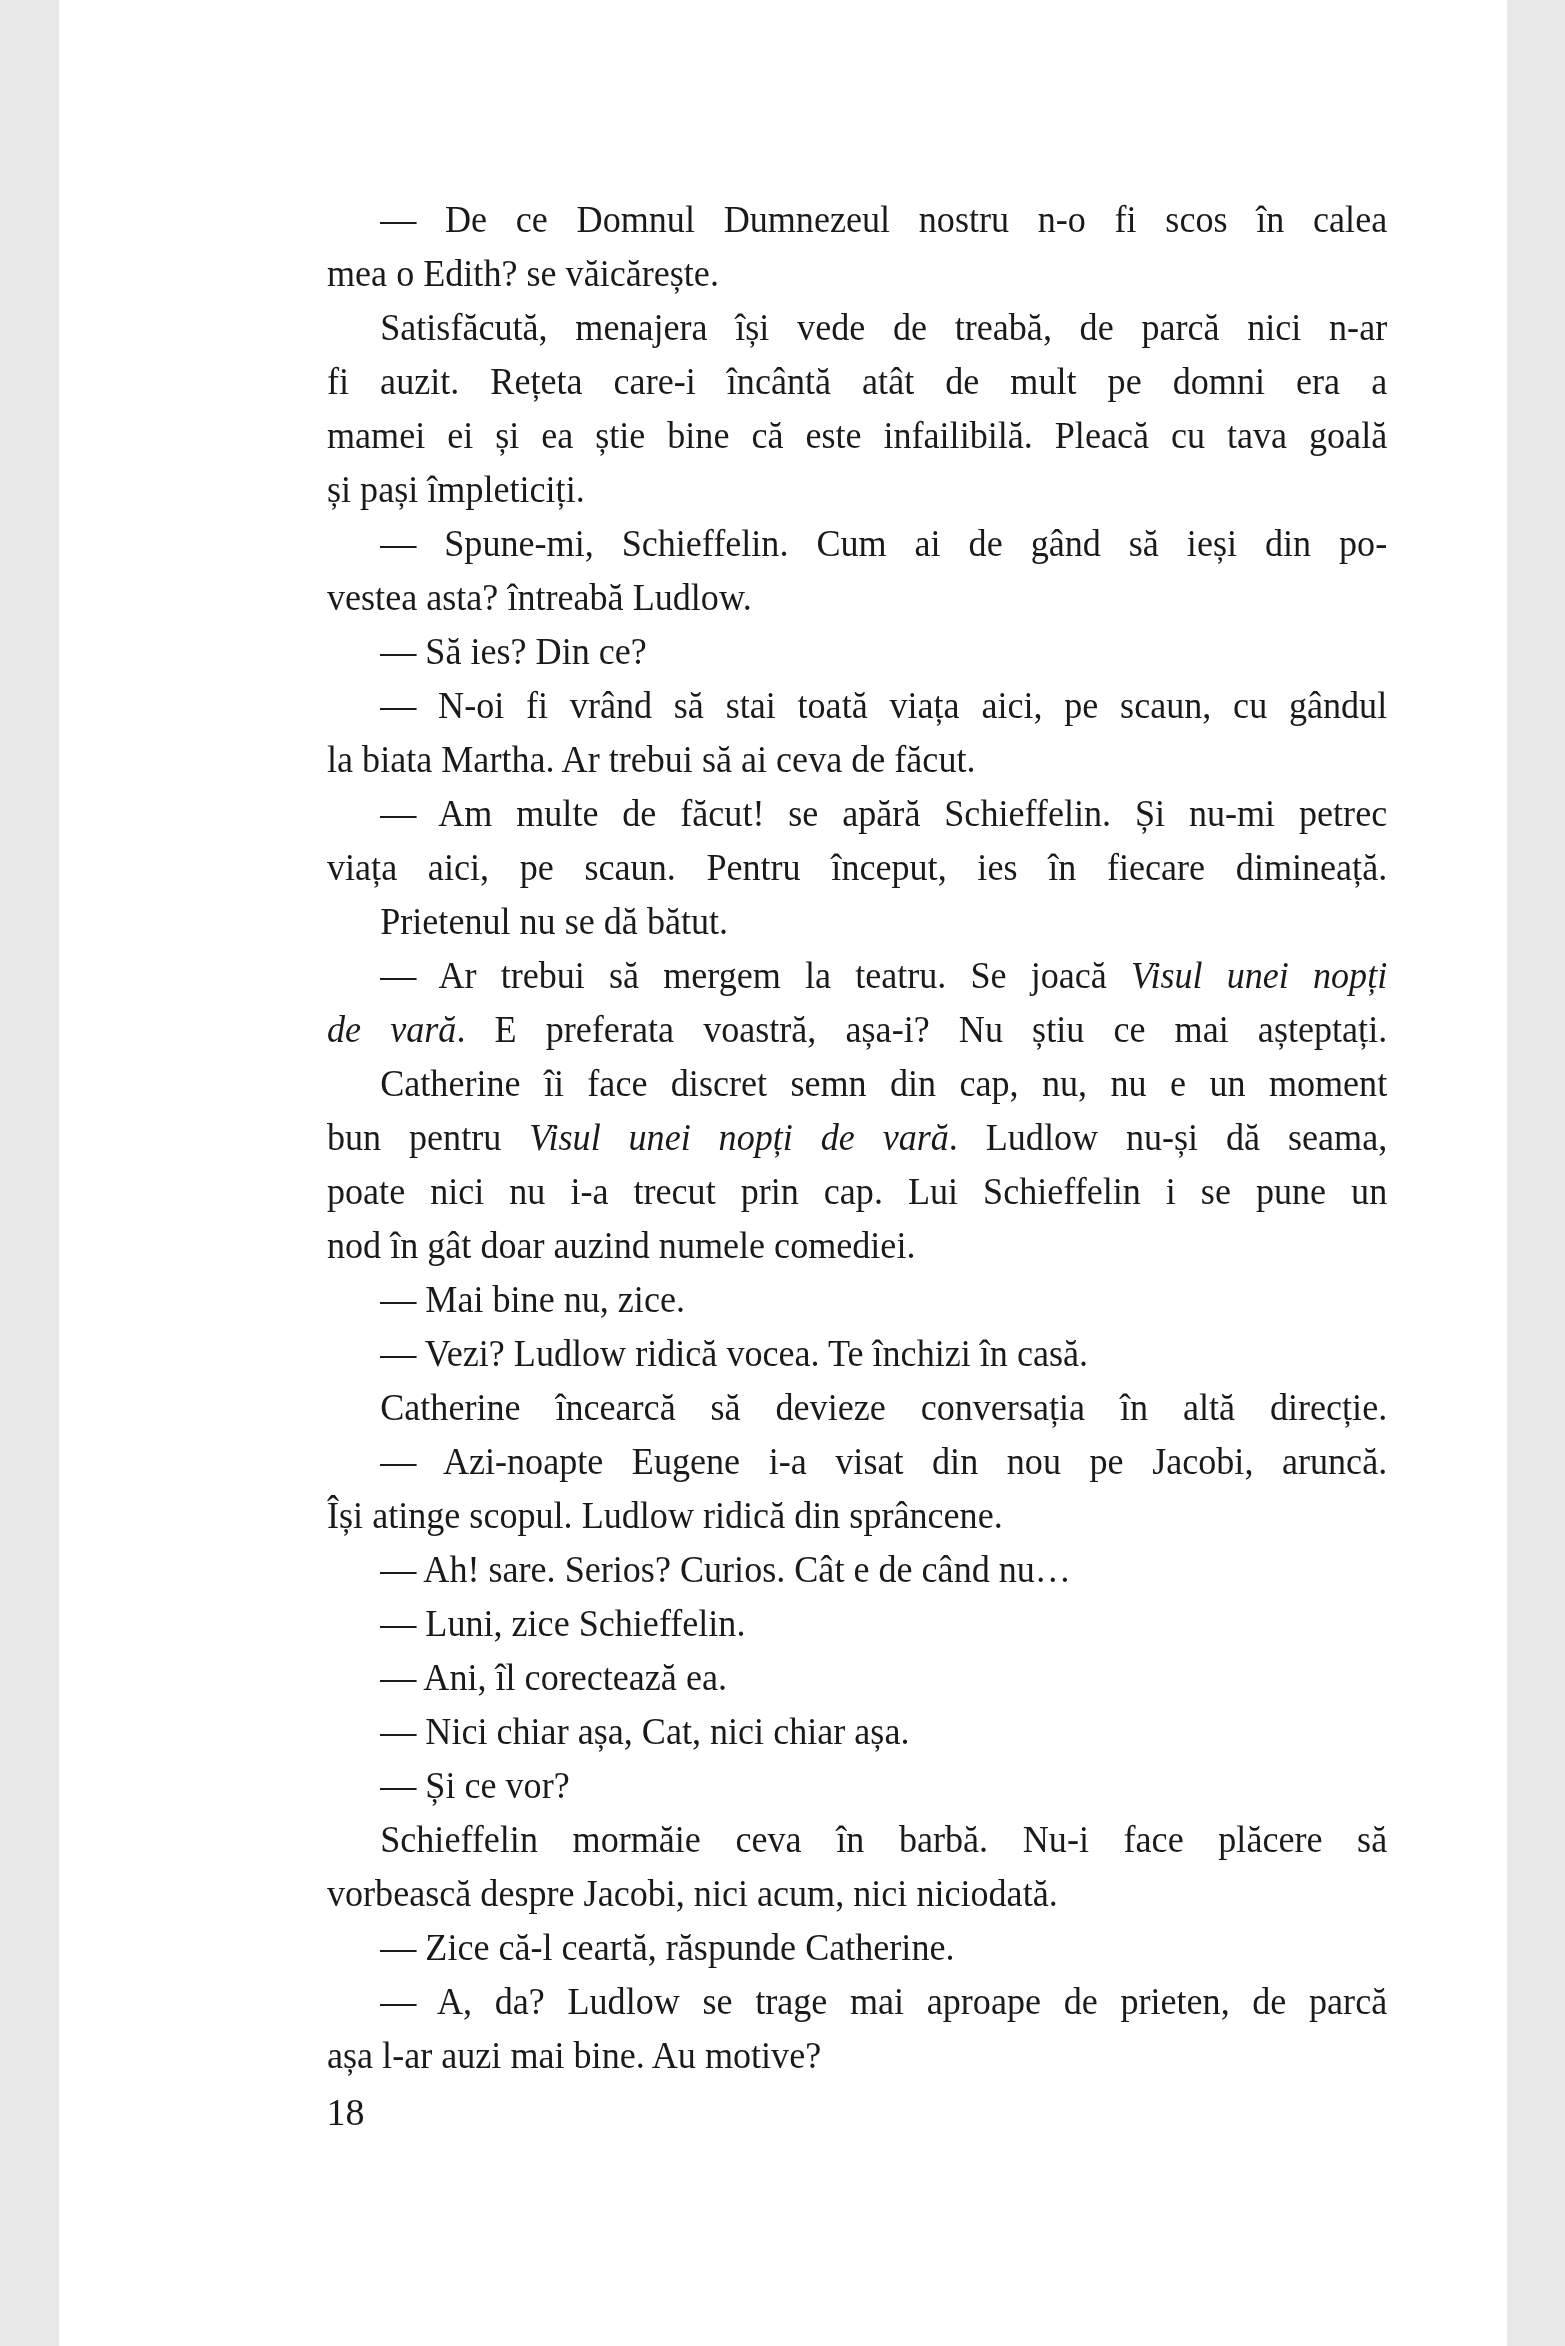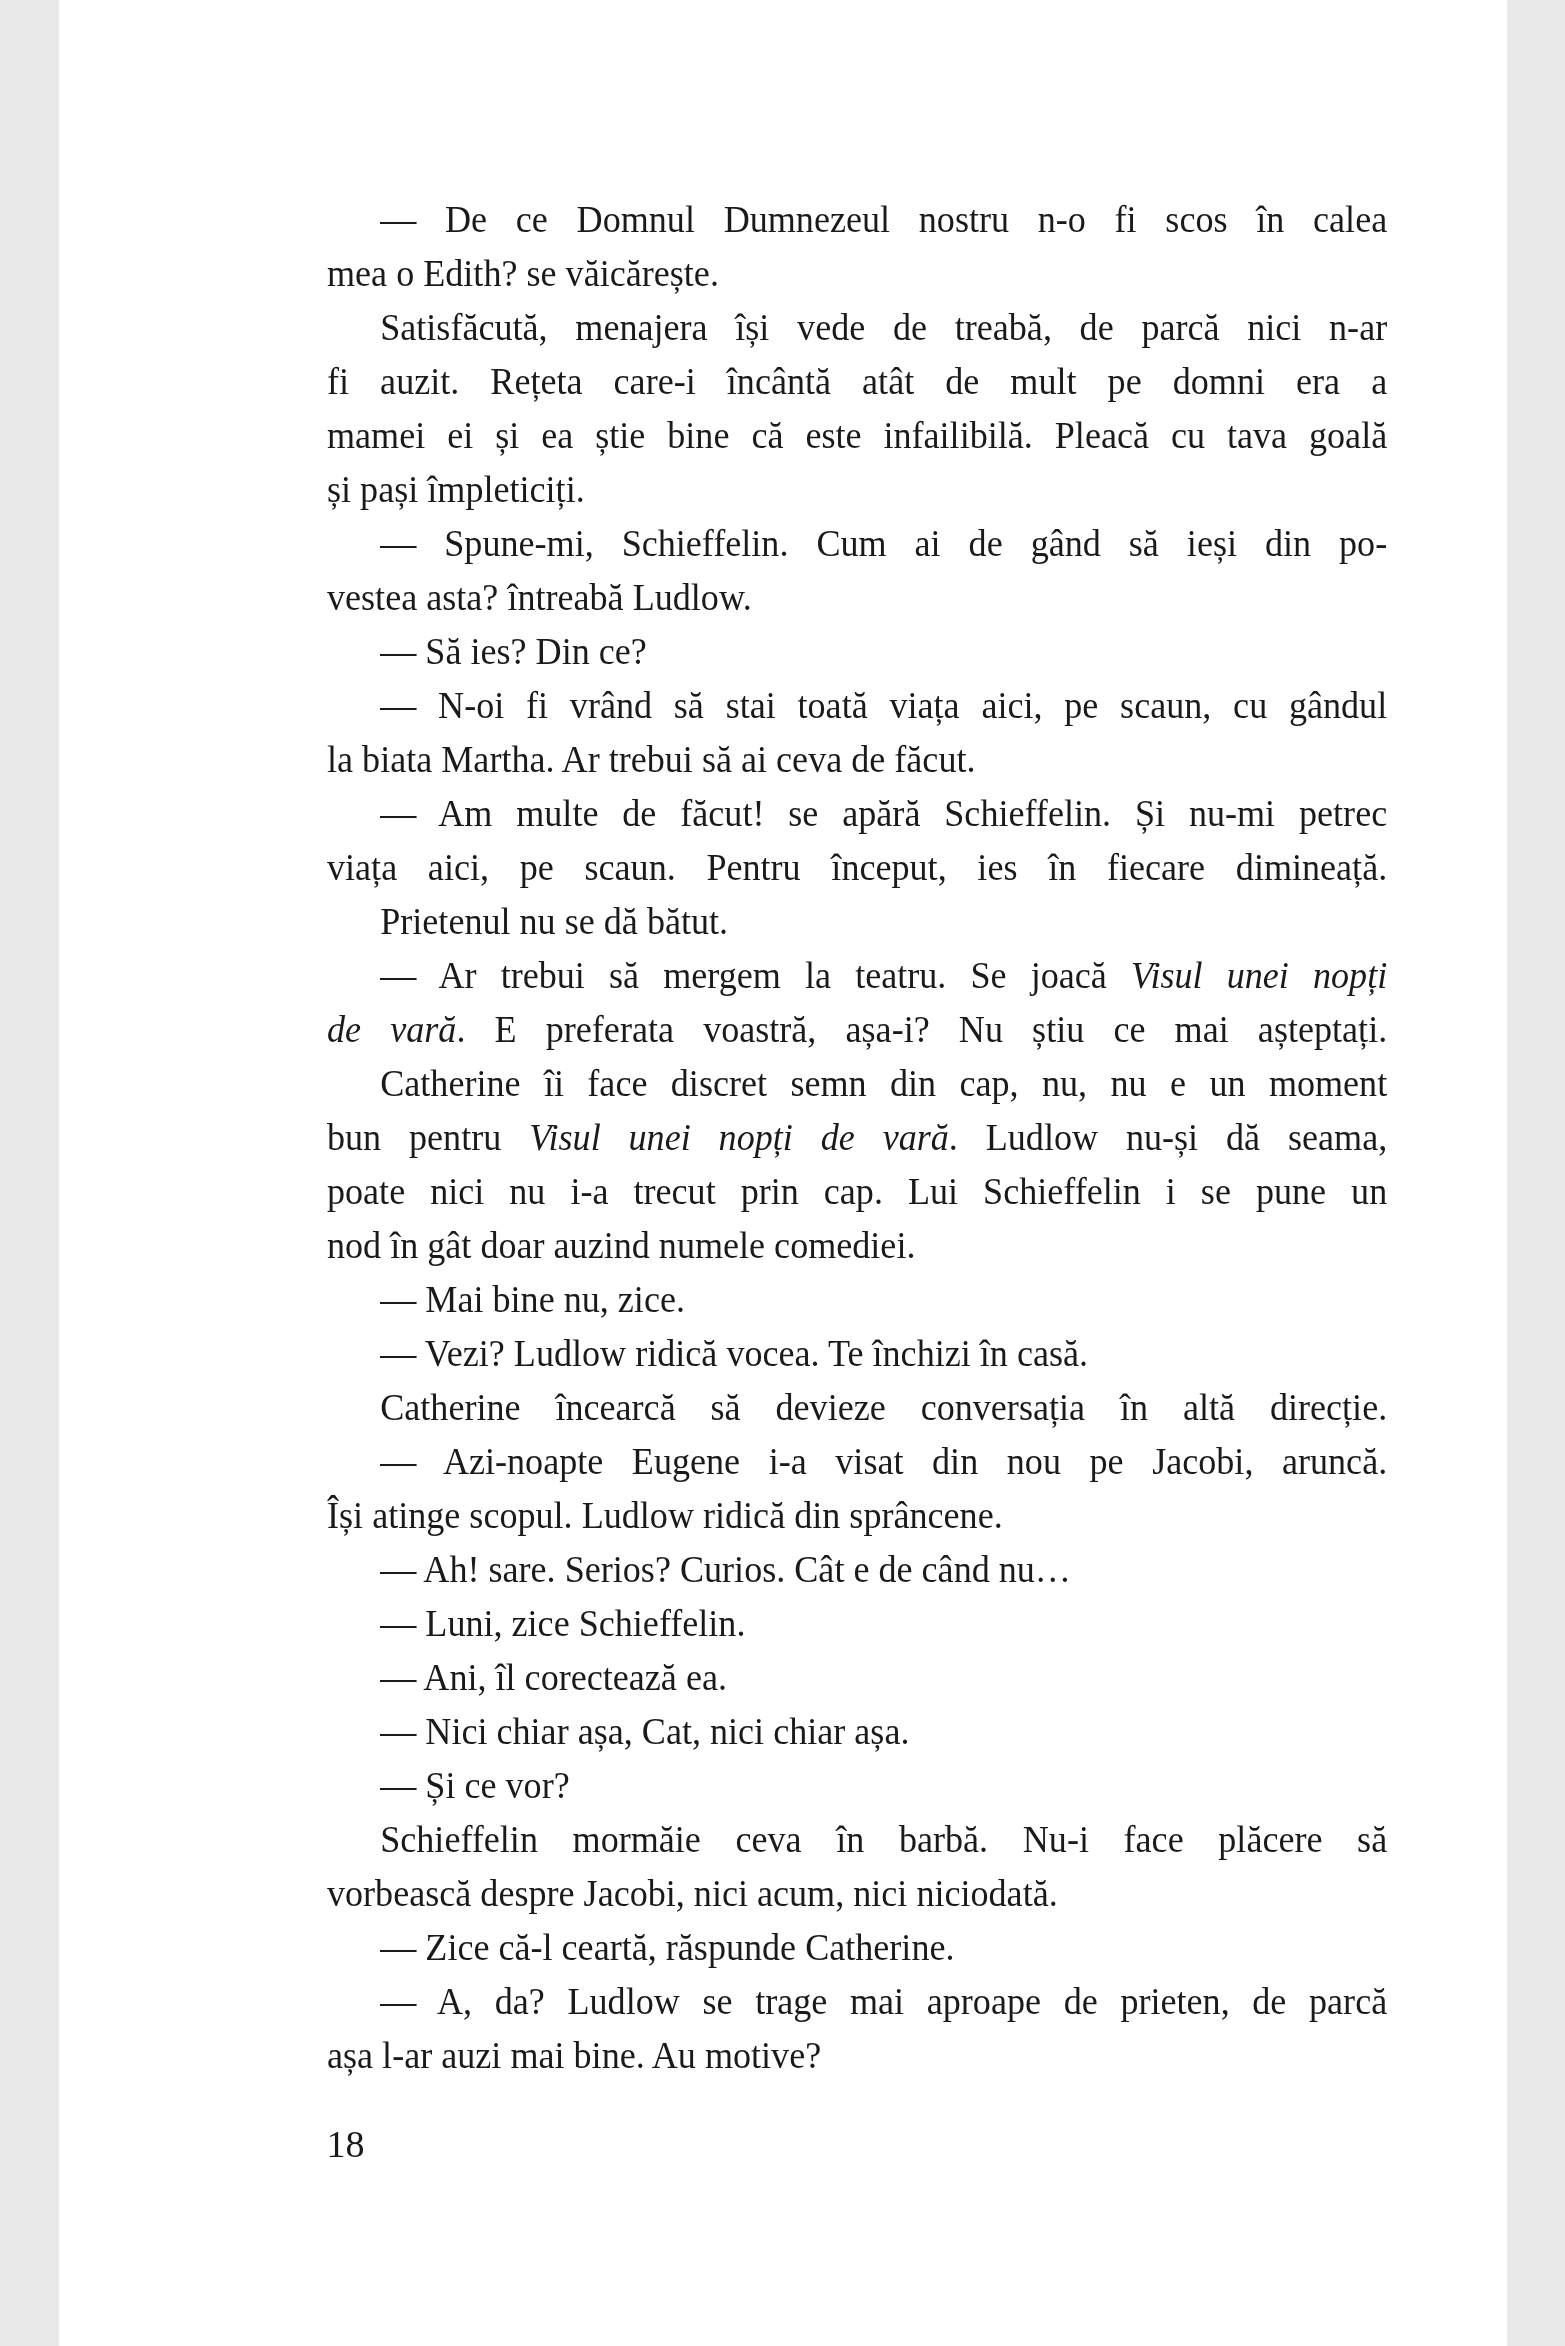--- a/index.html
+++ b/index.html
@@ -38,21 +38,20 @@
   .line.indent { text-indent: 56px; }
   .line em { font-style: italic; }
   .page-number {
     position: absolute;
     left: 268px;
     top: 2085px;
     font-family: "Liberation Serif", serif;
     font-size: 38px;
     line-height: 54px;
     color: #1a1a1a;
-    margin-top: 32px;
   }
 </style>
 </head>
 <body>
 
 <div class="page">
   <div class="text-block" id="text-block">
       <div class="line just indent"><span>— De ce Domnul Dumnezeul nostru n-o fi scos în calea</span></div>
       <div class="line left"><span>mea o Edith? se văicărește.</span></div>
       <div class="line just indent"><span>Satisfăcută, menajera își vede de treabă, de parcă nici n-ar</span></div>

